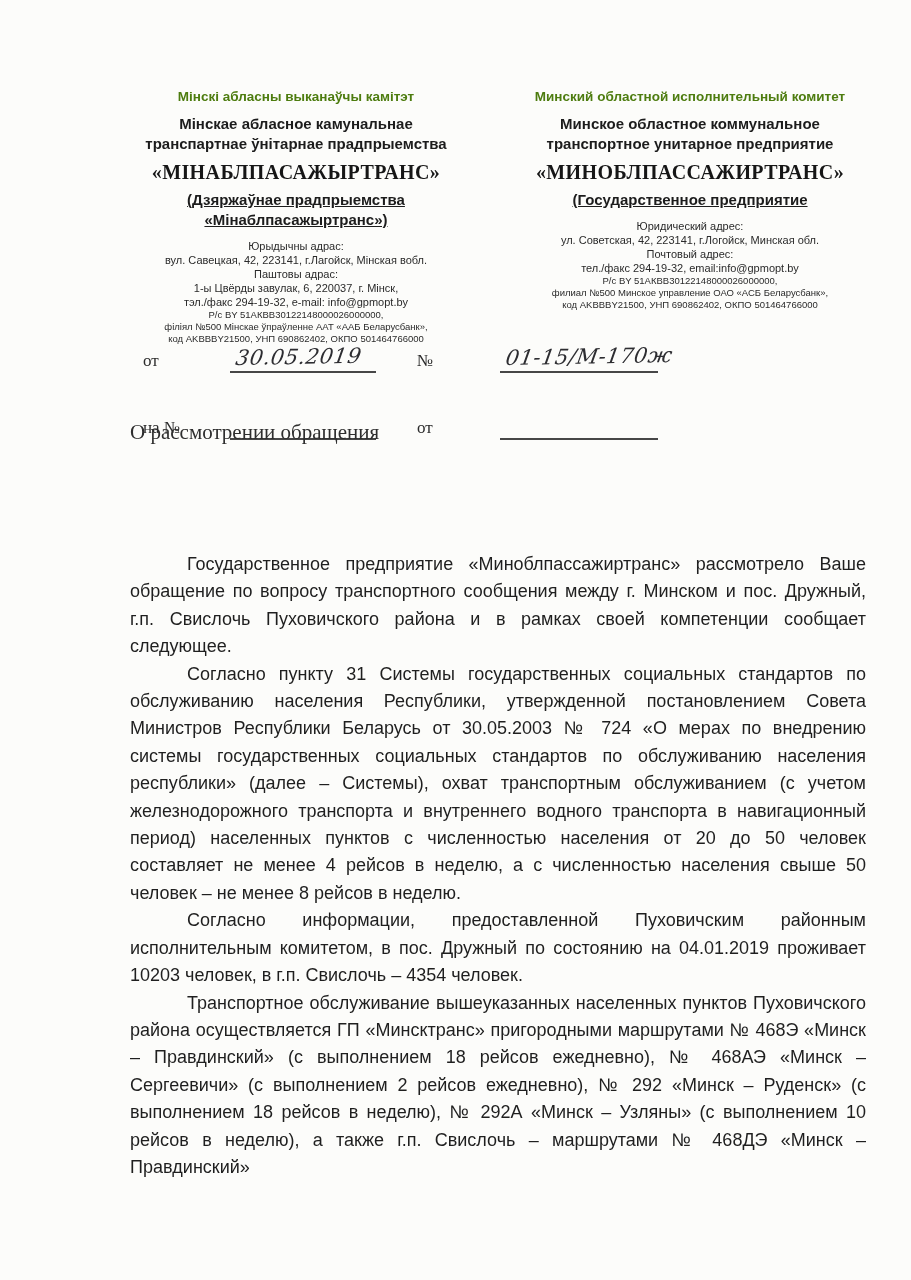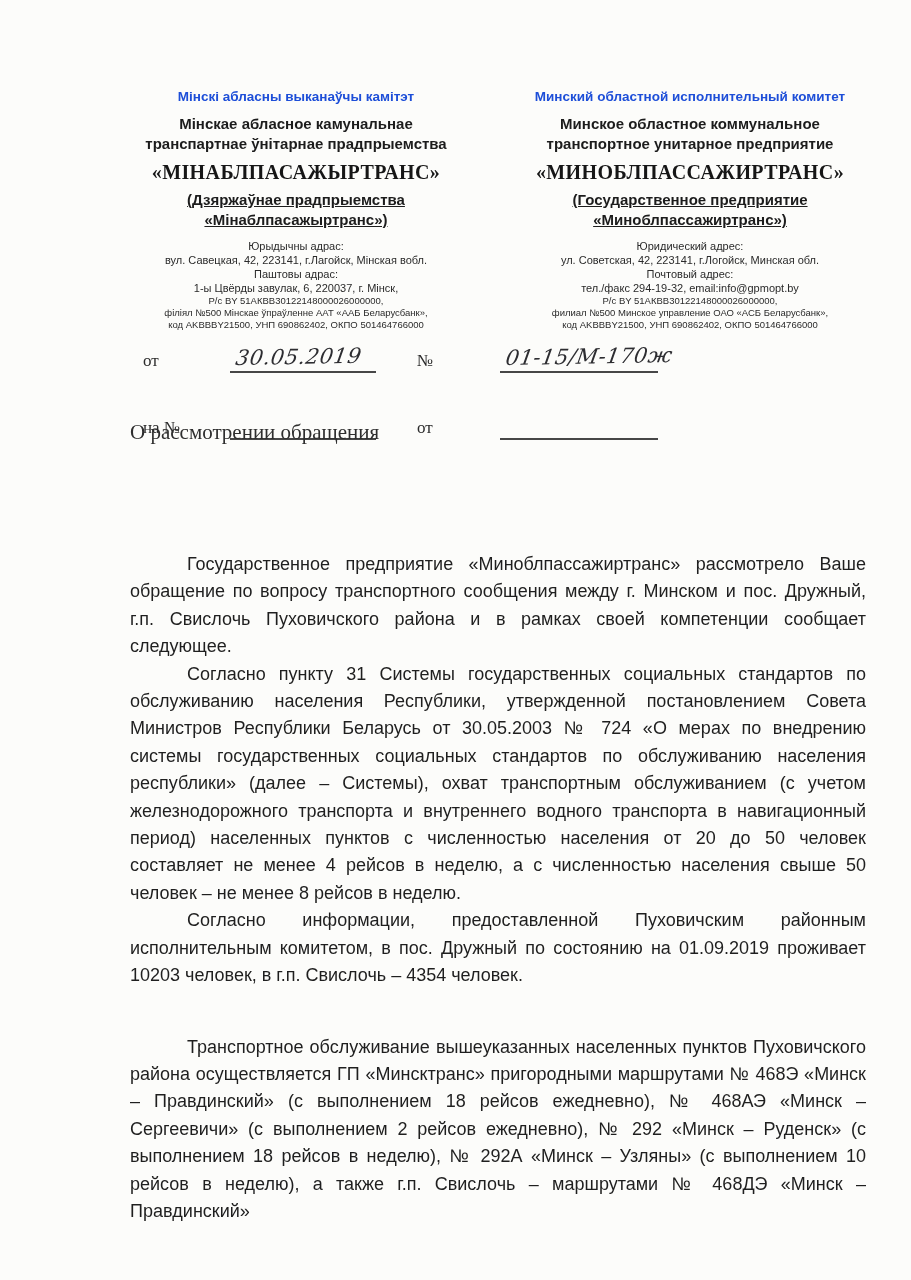--- a/index.html
+++ b/index.html
@@ -28,21 +28,21 @@
   }
   .lh-col { text-align: center; }
   .lh-col.left  { width: 336px; }
   .lh-col.right { width: 392px; }
 
   .committee {
     font-family: "Liberation Sans", sans-serif;
     font-weight: bold;
     font-size: 13.5px;
     line-height: 17px;
-    color: #1d4ed8;
+    color: #4d7c0f;
     margin-bottom: 9px;
   }
   .orgline {
     font-family: "Liberation Sans", sans-serif;
     font-weight: bold;
     font-size: 15px;
     line-height: 20px;
     color: #1c1c1c;
   }
   .orgname {
@@ -136,21 +136,20 @@
     margin: 0;
     font-family: Liberation Sans, sans-serif;
     font-size: 18px;
     line-height: 27.4px;
     color: #1f1f1f;
     text-align: justify;
     text-indent: 57px;
   }
   .body-text p.continues {
     text-align-last: justify;
-    margin-top: 44px;
   }
 </style>
 </head>
 <body>
 
 <div class="page">
 
   <div class="letterhead">
 
     <div class="lh-col left">
@@ -158,33 +157,33 @@
       <div class="orgline">Мінскае абласное камунальнае</div>
       <div class="orgline">транспартнае ўнітарнае прадпрыемства</div>
       <div class="orgname">«МІНАБЛПАСАЖЫРТРАНС»</div>
       <div class="orgsub">(Дзяржаўнае прадпрыемства</div>
       <div class="orgsub">«Мінаблпасажыртранс»)</div>
       <div class="addr">
         <div class="addr-line">Юрыдычны адрас:</div>
         <div class="addr-line">вул. Савецкая, 42, 223141, г.Лагойск, Мінская вобл.</div>
         <div class="addr-line">Паштовы адрас:</div>
         <div class="addr-line">1-ы Цвёрды завулак, 6, 220037, г. Мінск,</div>
+        <div class="addr-line">тэл./факс 294-19-32, e-mail: info@gpmopt.by</div>
         <div class="addr-line small">Р/с BY 51АКВВ30122148000026000000,</div>
         <div class="addr-line small">філіял №500 Мінскае ўпраўленне ААТ «ААБ Беларусбанк»,</div>
         <div class="addr-line small">код AKBBBY21500, УНП 690862402, ОКПО 501464766000</div>
       </div>
     </div>
 
     <div class="lh-col right">
       <div class="committee">Минский областной исполнительный комитет</div>
       <div class="orgline">Минское областное коммунальное</div>
       <div class="orgline">транспортное унитарное предприятие</div>
       <div class="orgname">«МИНОБЛПАССАЖИРТРАНС»</div>
       <div class="orgsub">(Государственное предприятие</div>
-      <div class="orgsub">«Миноблпассажиртранс»)</div>
       <div class="addr">
         <div class="addr-line">Юридический адрес:</div>
         <div class="addr-line">ул. Советская, 42, 223141, г.Логойск, Минская обл.</div>
         <div class="addr-line">Почтовый адрес:</div>
         <div class="addr-line">тел./факс 294-19-32, email:info@gpmopt.by</div>
         <div class="addr-line small">Р/с BY 51АКВВ30122148000026000000,</div>
         <div class="addr-line small">филиал №500 Минское управление ОАО «АСБ Беларусбанк»,</div>
         <div class="addr-line small">код AKBBBY21500, УНП 690862402, ОКПО 501464766000</div>
       </div>
     </div>
@@ -204,17 +203,17 @@
     <span class="ref-line"></span>
     <span class="ref-label">от</span>
     <span class="ref-line"></span>
   </div>
 
   <div class="subject">О рассмотрении обращения</div>
 
   <div class="body-text">
     <p>Государственное предприятие «Миноблпассажиртранс» рассмотрело Ваше обращение по вопросу транспортного сообщения между г. Минском и пос. Дружный, г.п. Свислочь Пуховичского района и в рамках своей компетенции сообщает следующее.</p>
     <p>Согласно пункту 31 Системы государственных социальных стандартов по обслуживанию населения Республики, утвержденной постановлением Совета Министров Республики Беларусь от 30.05.2003 № 724 «О мерах по внедрению системы государственных социальных стандартов по обслуживанию населения республики» (далее – Системы), охват транспортным обслуживанием (с учетом железнодорожного транспорта и внутреннего водного транспорта в навигационный период) населенных пунктов с численностью населения от 20 до 50 человек составляет не менее 4 рейсов в неделю, а с численностью населения свыше 50 человек – не менее 8 рейсов в неделю.</p>
-    <p>Согласно информации, предоставленной Пуховичским районным исполнительным комитетом, в пос. Дружный по состоянию на 01.09.2019 проживает 10203 человек, в г.п. Свислочь – 4354 человек.</p>
+    <p>Согласно информации, предоставленной Пуховичским районным исполнительным комитетом, в пос. Дружный по состоянию на 04.01.2019 проживает 10203 человек, в г.п. Свислочь – 4354 человек.</p>
     <p class="continues">Транспортное обслуживание вышеуказанных населенных пунктов Пуховичского района осуществляется ГП «Минсктранс» пригородными маршрутами № 468Э «Минск – Правдинский» (с выполнением 18 рейсов ежедневно), № 468АЭ «Минск – Сергеевичи» (с выполнением 2 рейсов ежедневно), № 292 «Минск – Руденск» (с выполнением 18 рейсов в неделю), № 292А «Минск – Узляны» (с выполнением 10 рейсов в неделю), а также г.п. Свислочь – маршрутами № 468ДЭ «Минск – Правдинский»</p>
   </div>
 
 </div>
 
 </body></html>

